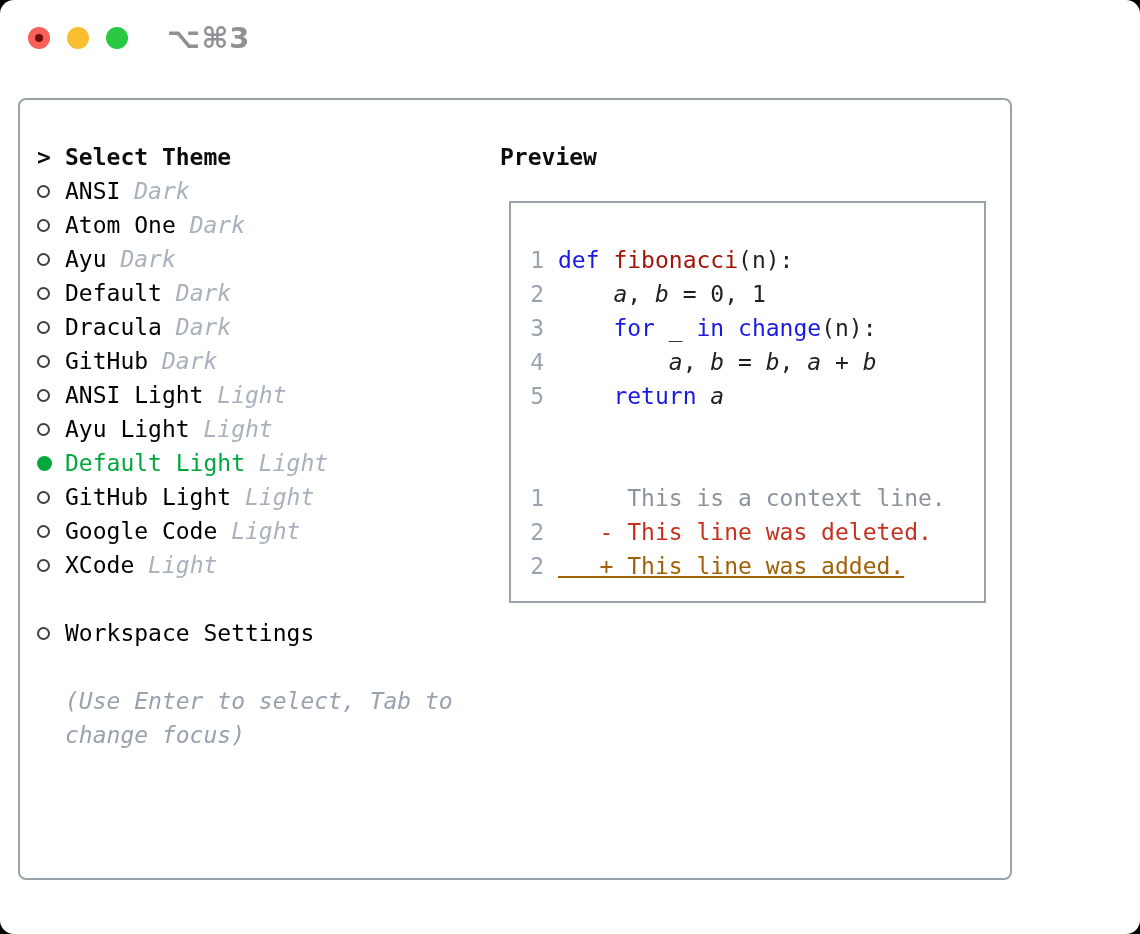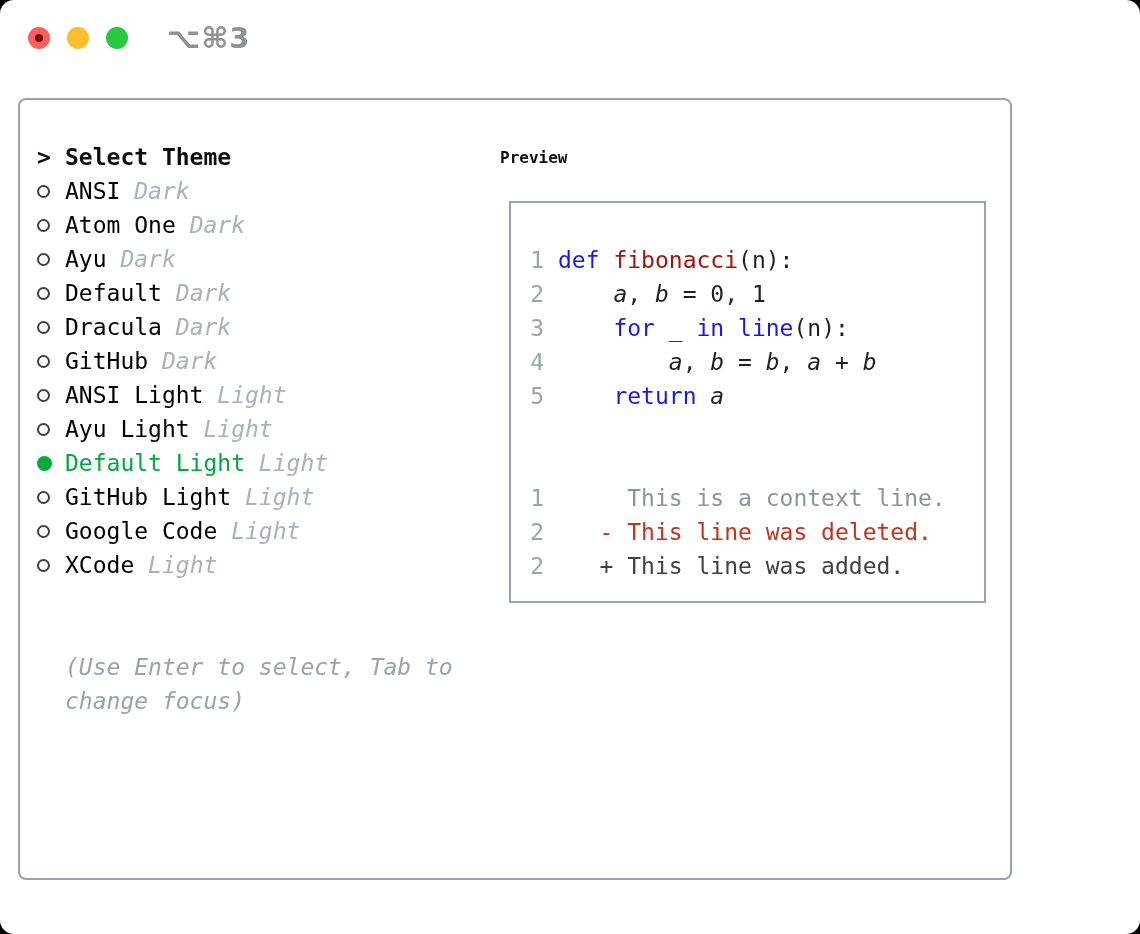--- a/index.html
+++ b/index.html
@@ -21,33 +21,33 @@
   .subheading{color:#1b1f24;}
   .radio{width:13px;height:13px;border-radius:50%;border:2px solid #3b4046;box-sizing:border-box;}
   .radio.sel{width:15px;height:15px;border:none;background:#00a83e;}
   .iname{color:#000000;}
   .iname.green{color:#00a83e;}
   .ivariant{font-style:italic;color:#a8b1bc;}
   .spacer34{height:34px;}
   .help{width:402px;font-size:23px;font-style:italic;color:#99a2ae;line-height:34px;margin-left:28px;}
   
   .preview-heading{position:absolute;left:480px;top:40px;height:34px;display:flex;align-items:center;
-                   font-size:16px;font-weight:bold;color:#0b0d0f;}
+                   font-size:23px;font-weight:bold;color:#0b0d0f;}
   .preview-box{position:absolute;left:489px;top:101px;width:477px;height:402px;border:2px solid #9aa2ab;
                box-sizing:border-box;padding:40px 0 0 19px;overflow:hidden;}
   .c-row{display:flex;align-items:center;height:34px;font-size:23px;white-space:pre;}
   .gutter{width:14px;text-align:right;margin-right:14px;color:#9aa4b0;flex:0 0 auto;}
   .tok-plain{color:#1d2126;}
   .tok-keyword{color:#1919e6;}
   .tok-function{color:#a31408;}
   .tok-variable{color:#1d2126;font-style:italic;}
   .diff-spacer{height:68px;}
   .diff-context{color:#8b939d;}
   .diff-deleted{color:#c4321f;}
-  .diff-added{color:#404040;}
+  .diff-added{color:#a16207;text-decoration:underline;}
 </style>
 </head>
 <body>
 
 <div class="window">
   <div class="titlebar">
     <span class="light close" style="background: rgb(250, 95, 90);"></span>
     <span class="light" style="background: rgb(250, 190, 46);"></span>
     <span class="light" style="background: rgb(40, 200, 64);"></span>
     <span class="shortcut">⌥⌘3</span>
@@ -68,31 +68,32 @@
           <div class="t-row"><span class="bullet-cell"><span class="radio"></span></span><span class="iname">GitHub</span><span class="ivariant"> Dark</span></div>
           <div class="t-row"><span class="bullet-cell"><span class="radio"></span></span><span class="iname">ANSI Light</span><span class="ivariant"> Light</span></div>
           <div class="t-row"><span class="bullet-cell"><span class="radio"></span></span><span class="iname">Ayu Light</span><span class="ivariant"> Light</span></div>
           <div class="t-row"><span class="bullet-cell"><span class="radio sel"></span></span><span class="iname green">Default Light</span><span class="ivariant"> Light</span></div>
           <div class="t-row"><span class="bullet-cell"><span class="radio"></span></span><span class="iname">GitHub Light</span><span class="ivariant"> Light</span></div>
           <div class="t-row"><span class="bullet-cell"><span class="radio"></span></span><span class="iname">Google Code</span><span class="ivariant"> Light</span></div>
           <div class="t-row"><span class="bullet-cell"><span class="radio"></span></span><span class="iname">XCode</span><span class="ivariant"> Light</span></div>
         </div>
       <div class="spacer34"></div>
       <div id="apply-list">
+          <div class="t-row"><span class="bullet-cell"><span class="radio"></span></span><span class="iname">Workspace Settings</span></div>
         </div>
       <div class="spacer34"></div>
       <div class="help">(Use Enter to select, Tab to change focus)</div>
     </div>
 
     <div class="preview-heading">Preview</div>
     <div class="preview-box">
       <div id="code-lines">
           <div class="c-row"><span class="gutter">1</span><span class="tok-keyword">def</span><span class="tok-plain"> </span><span class="tok-function">fibonacci</span><span class="tok-plain">(n):</span></div>
           <div class="c-row"><span class="gutter">2</span><span class="tok-plain">    </span><span class="tok-variable">a</span><span class="tok-plain">, </span><span class="tok-variable">b</span><span class="tok-plain"> = 0, 1</span></div>
-          <div class="c-row"><span class="gutter">3</span><span class="tok-plain">    </span><span class="tok-keyword">for</span><span class="tok-plain"> _ </span><span class="tok-keyword">in</span><span class="tok-plain"> </span><span class="tok-keyword">line</span><span class="tok-plain">(n):</span></div>
+          <div class="c-row"><span class="gutter">3</span><span class="tok-plain">    </span><span class="tok-keyword">for</span><span class="tok-plain"> _ </span><span class="tok-keyword">in</span><span class="tok-plain"> </span><span class="tok-keyword">change</span><span class="tok-plain">(n):</span></div>
           <div class="c-row"><span class="gutter">4</span><span class="tok-plain">        </span><span class="tok-variable">a</span><span class="tok-plain">, </span><span class="tok-variable">b</span><span class="tok-plain"> = </span><span class="tok-variable">b</span><span class="tok-plain">, </span><span class="tok-variable">a</span><span class="tok-plain"> + </span><span class="tok-variable">b</span></div>
           <div class="c-row"><span class="gutter">5</span><span class="tok-plain">    </span><span class="tok-keyword">return</span><span class="tok-plain"> </span><span class="tok-variable">a</span></div>
         </div>
       <div class="diff-spacer"></div>
       <div id="diff-lines">
           <div class="c-row"><span class="gutter">1</span><span class="diff-context">     This is a context line.</span></div>
           <div class="c-row"><span class="gutter">2</span><span class="diff-deleted">   - This line was deleted.</span></div>
           <div class="c-row"><span class="gutter">2</span><span class="diff-added">   + This line was added.</span></div>
         </div>
     </div>

